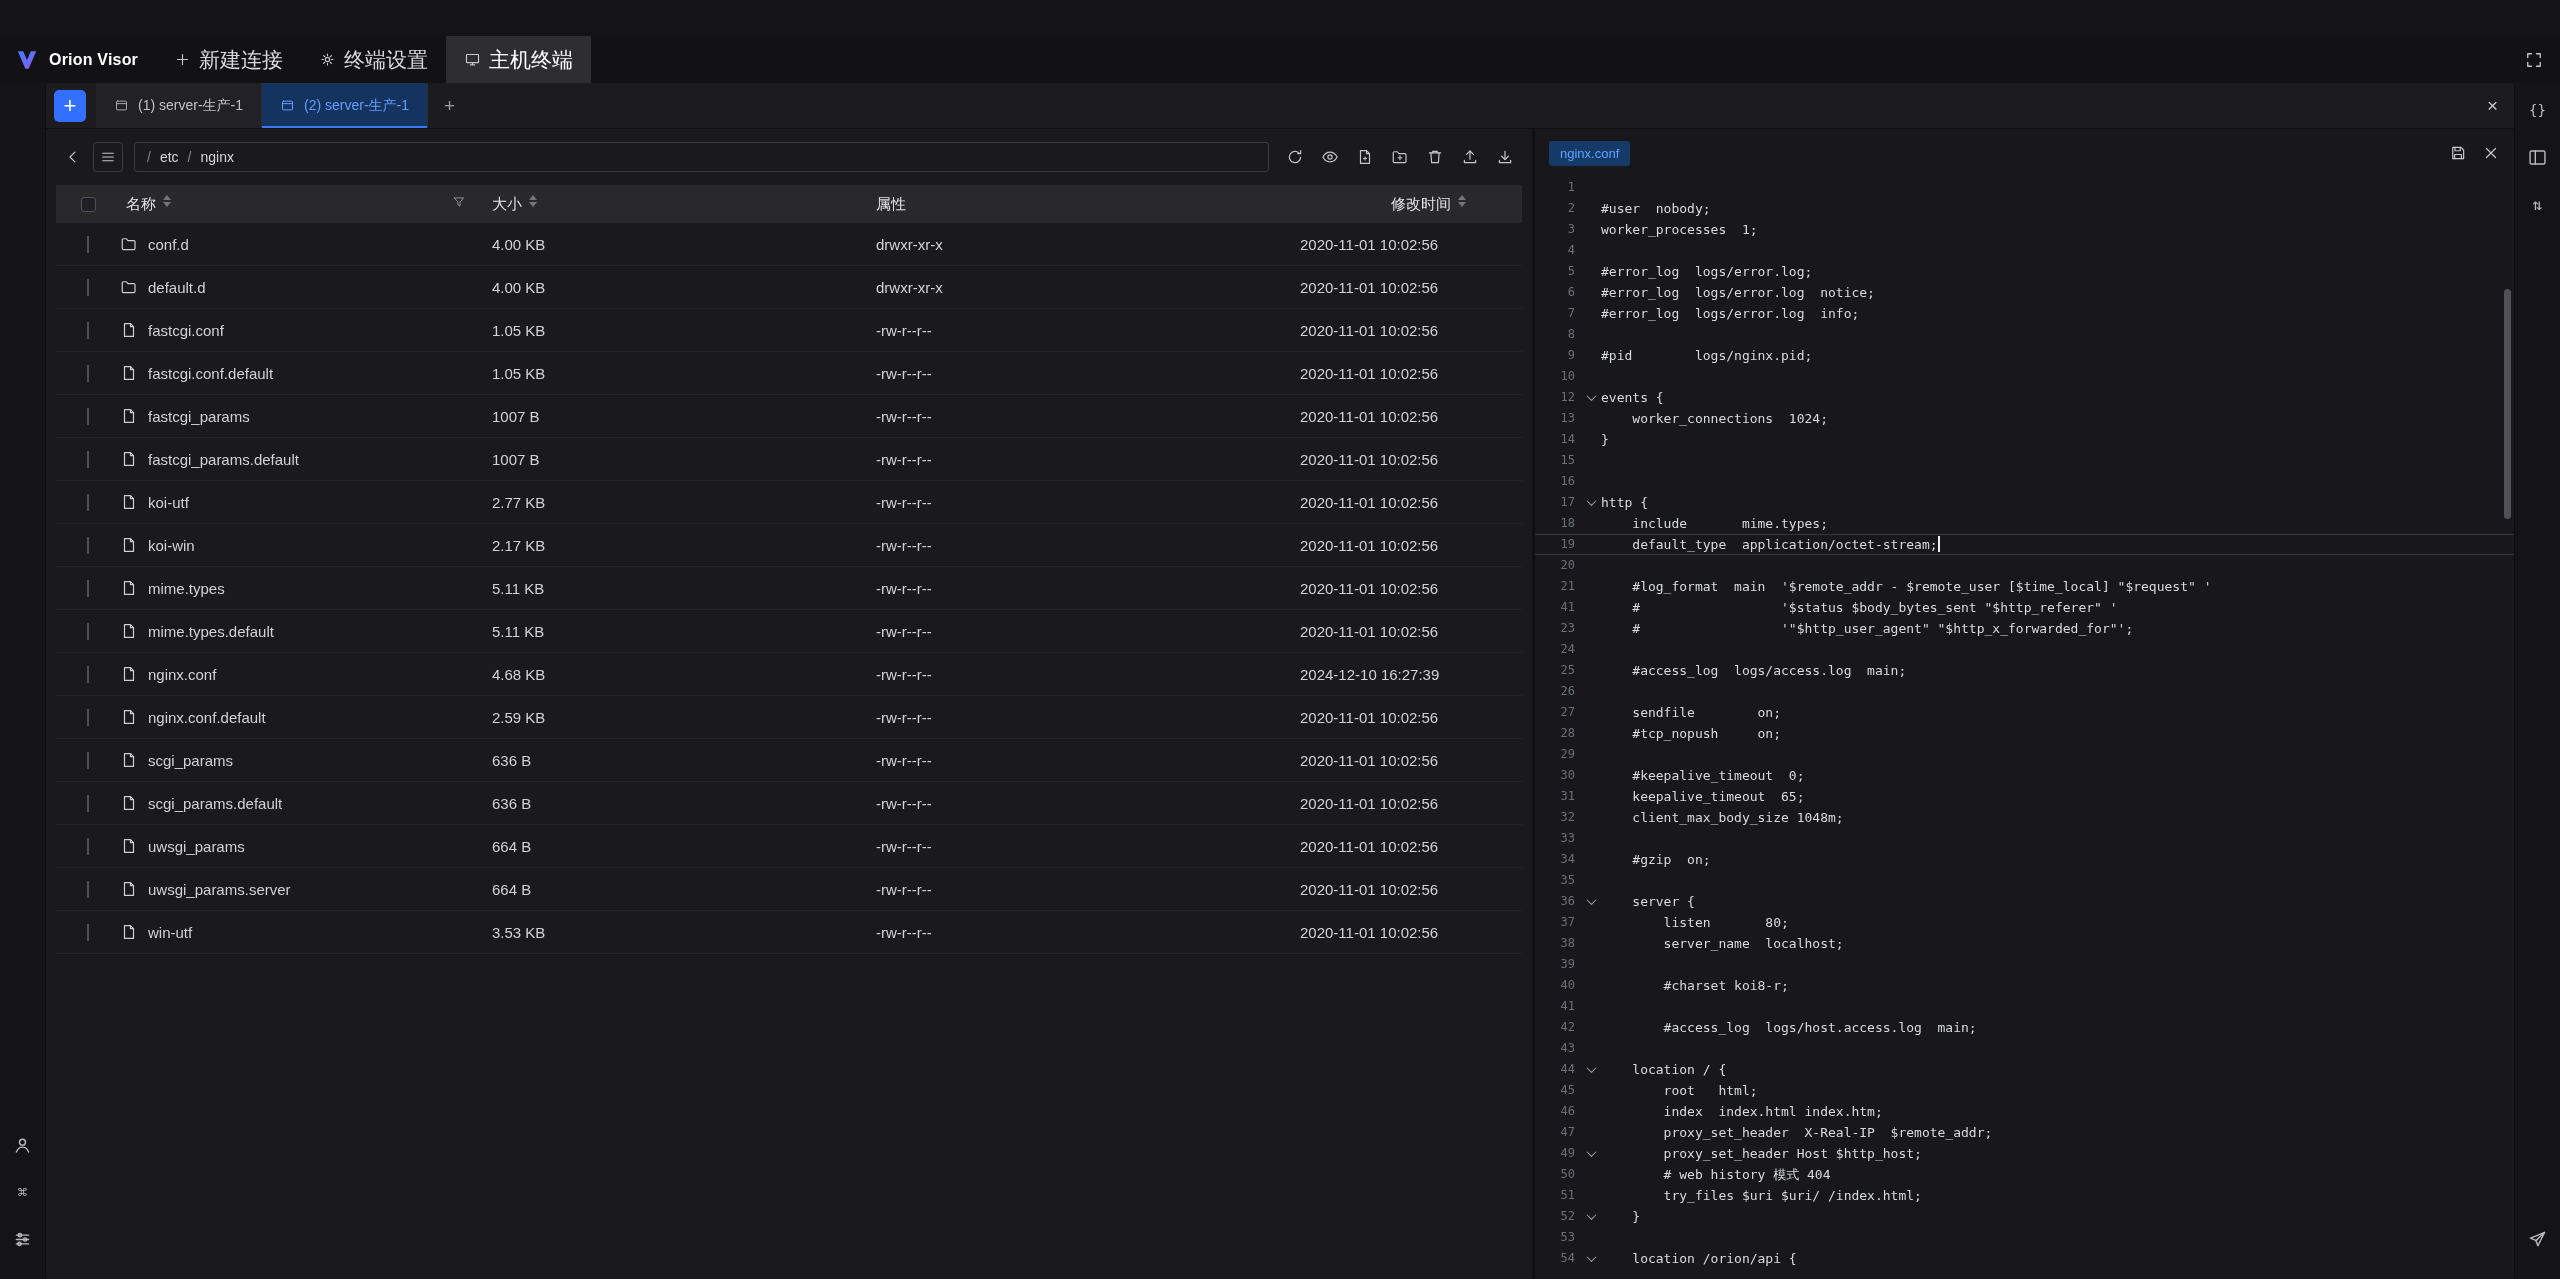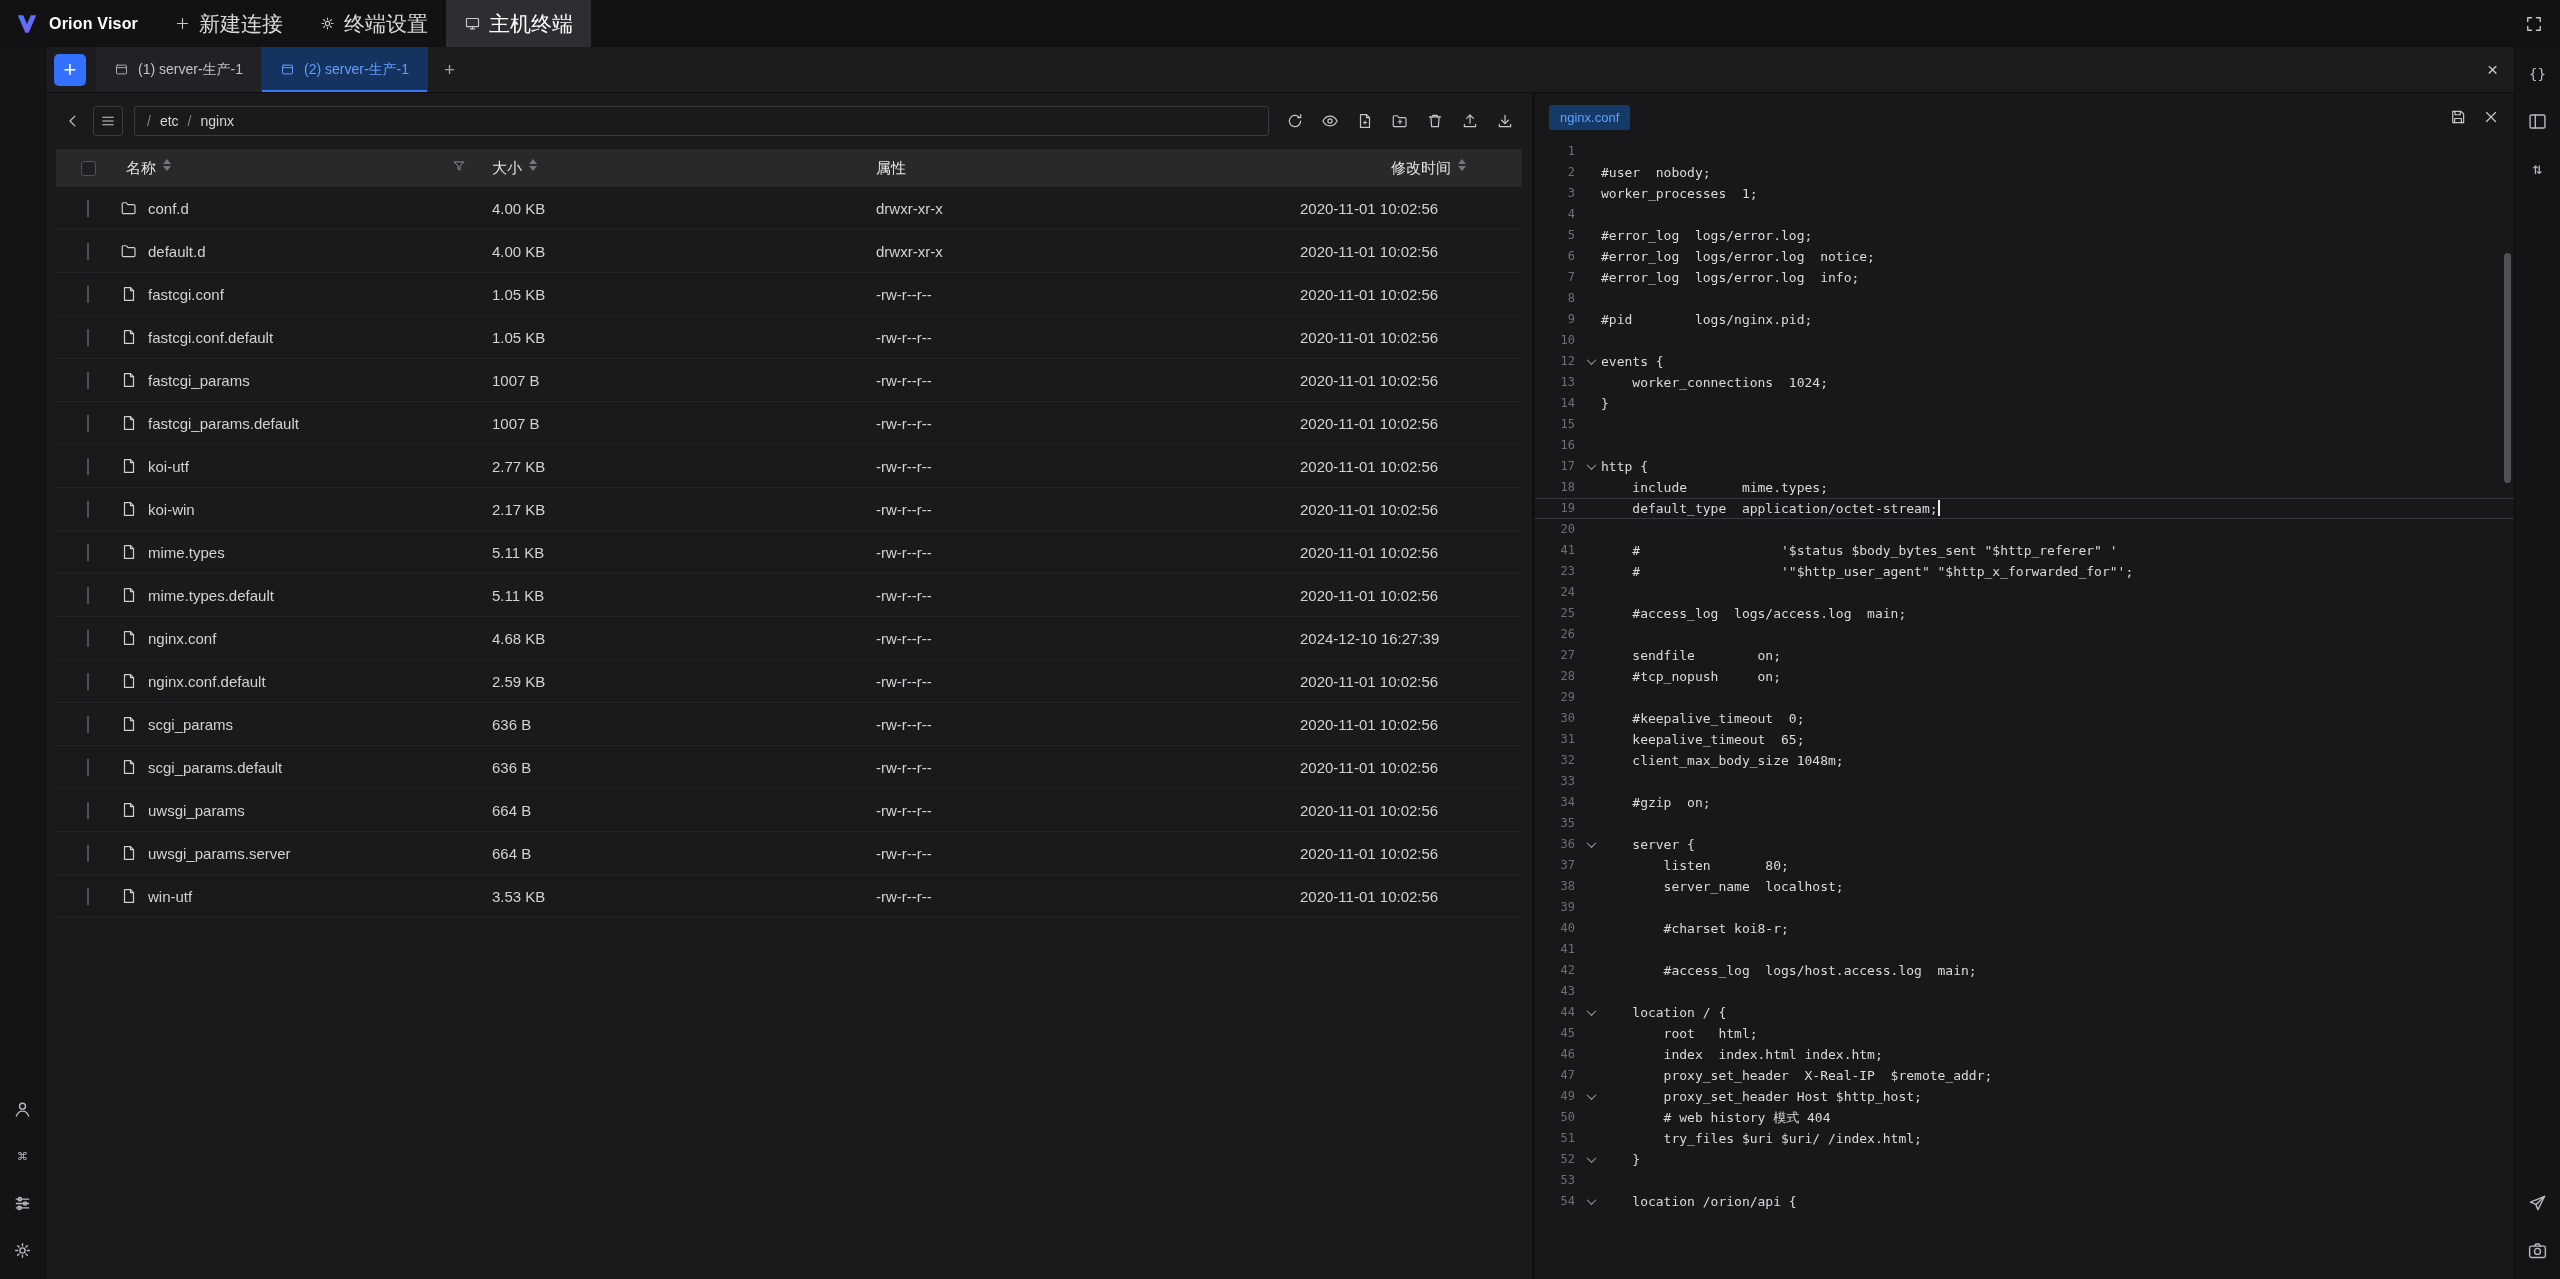--- a/index.html
+++ b/index.html
@@ -1,21 +1,21 @@
 <!DOCTYPE html>
 <html><head>
 <meta charset="utf-8">
 <style>
   * { box-sizing: border-box; margin: 0; padding: 0; }
   html,body { width:2560px; height:1279px; overflow:hidden; }
   body { background:#141417; color:#d8d8da; font-family:"Liberation Sans", sans-serif; font-size:15px; }
   .ic { fill:none; stroke:currentColor; stroke-width:1.6; stroke-linecap:round; stroke-linejoin:round; display:block; }
 
   
-  .topbar { height:47px; background:#121214; display:flex; align-items:stretch; }
+  .topbar { height:47px; background:#121214; display:flex; align-items:stretch;margin-top:36px; }
   .brand { display:flex; align-items:center; padding:0 18px 0 14px; gap:9px; }
   .brand-name { font-size:16px; font-weight:bold; color:#ffffff; letter-spacing:.2px; }
   .menu-item { display:flex; align-items:center; gap:8px; padding:0 18px; color:#d9d9dc; font-size:21px; cursor:default; }
   .menu-item svg { width:17px; height:17px; color:#c9c9cd; }
   .menu-item.active { background:#2d2d32; color:#ffffff; }
   .topbar-right { margin-left:auto; display:flex; align-items:center; padding-right:16px; color:#c9c9cd; }
   .topbar-right svg { width:20px; height:20px; }
 
   
   .main { display:flex; height:1232px; }
@@ -671,20 +671,27 @@
     <span class="lt">    default_type  application/octet-stream;<span class="cursor"></span></span>
   </div>
             <div class="code-line">
     <span class="ln">20</span>
     <span class="fold">
                 <span class="fold-chevron" style="visibility: hidden;"></span>
               </span>
     <span class="lt"></span>
   </div>
             <div class="code-line">
+    <span class="ln">21</span>
+    <span class="fold">
+                <span class="fold-chevron" style="visibility: hidden;"></span>
+              </span>
+    <span class="lt">    #log_format  main  '$remote_addr - $remote_user [$time_local] "$request" '</span>
+  </div>
+            <div class="code-line">
     <span class="ln">41</span>
     <span class="fold">
                 <span class="fold-chevron" style="visibility: hidden;"></span>
               </span>
     <span class="lt">    #                  '$status $body_bytes_sent "$http_referer" '</span>
   </div>
             <div class="code-line">
     <span class="ln">23</span>
     <span class="fold">
                 <span class="fold-chevron" style="visibility: hidden;"></span>

